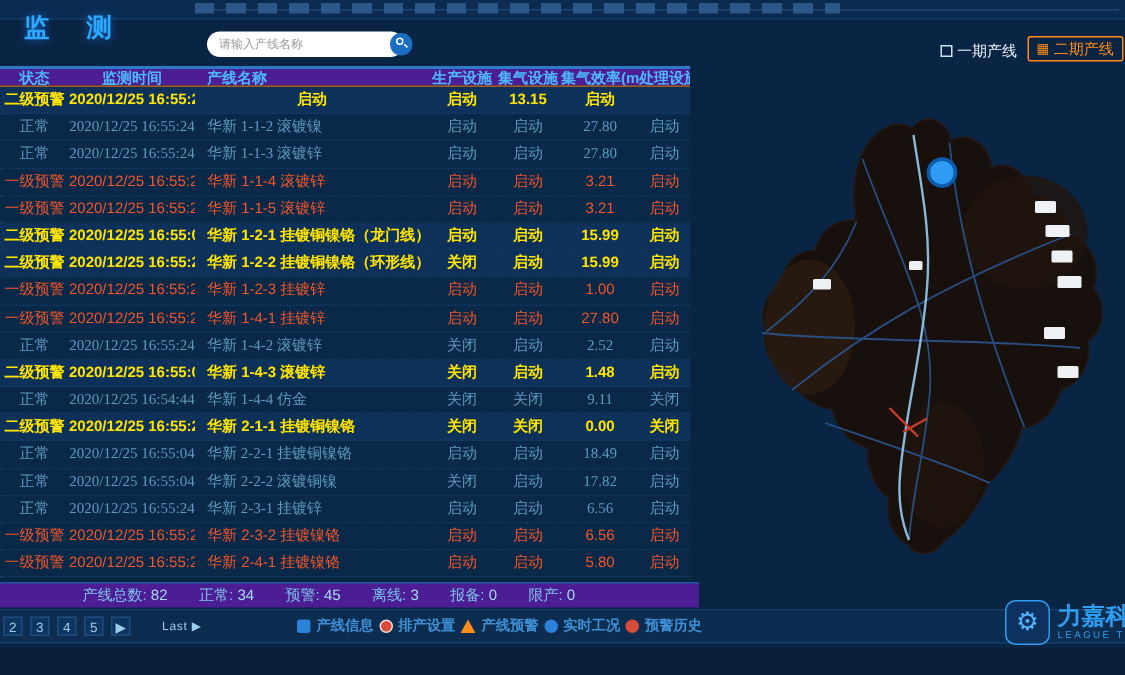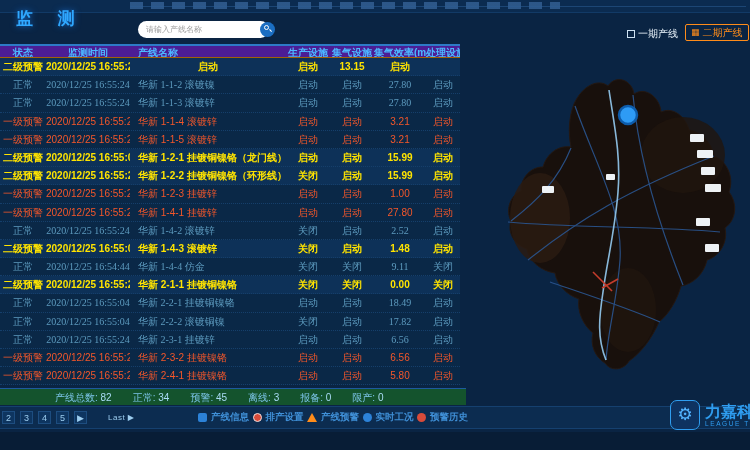--- a/index.html
+++ b/index.html
@@ -35,21 +35,21 @@
   .thead { height:14px; line-height:14px; font-size:10px; font-weight:bold; color:#4db8ff;
            background:#4c1d95; border-top:2px solid #2e7ac7; border-bottom:1px solid #a16207; }
   .trow { height:18.2px; line-height:18.2px; font-size:10px; background:#0a2847; border-bottom:1px dotted #153f6b; cursor:pointer; }
   .cell { overflow:hidden; white-space:nowrap; text-align:center; }
   .c2 { text-align:left; padding-left:8px; }
   .normal { color:#5d9bbf;font-family:Liberation Serif, serif; }
   .warn1  { color:#f4572a; }
   .warn2  { color:#ffe400; font-weight:bold; background:#0d3158; }
 
   
-  .summary { position:absolute; left:0; top:388px; width:466px; height:17px; line-height:17px; background:#14532d;
+  .summary { position:absolute; left:0; top:388px; width:466px; height:17px; line-height:17px; background:#4c1d95;
              border-top:1px solid #1d5a9e; font-size:10px; color:#7cc4e8; padding-left:55px; display:flex; }
   .sum-item { margin-right:21px; white-space:nowrap; }
   .sum-item b { color:#aadcf5; font-weight:normal; }
 
   
   .toolbar { position:absolute; left:0; top:406px; width:750px; height:23px; background:#0c2c50;
              border-top:1px solid #15406f; border-bottom:1px solid #15406f; }
   .paging { position:absolute; left:2px; top:4px; display:flex; gap:5px; align-items:center; }
   .pg-btn { min-width:13px; height:13px; line-height:13px; text-align:center; font-size:9px; color:#9ccdef;
             background:#0e3560; border:1px solid #1d4d80; cursor:pointer; padding:0 1px; }

